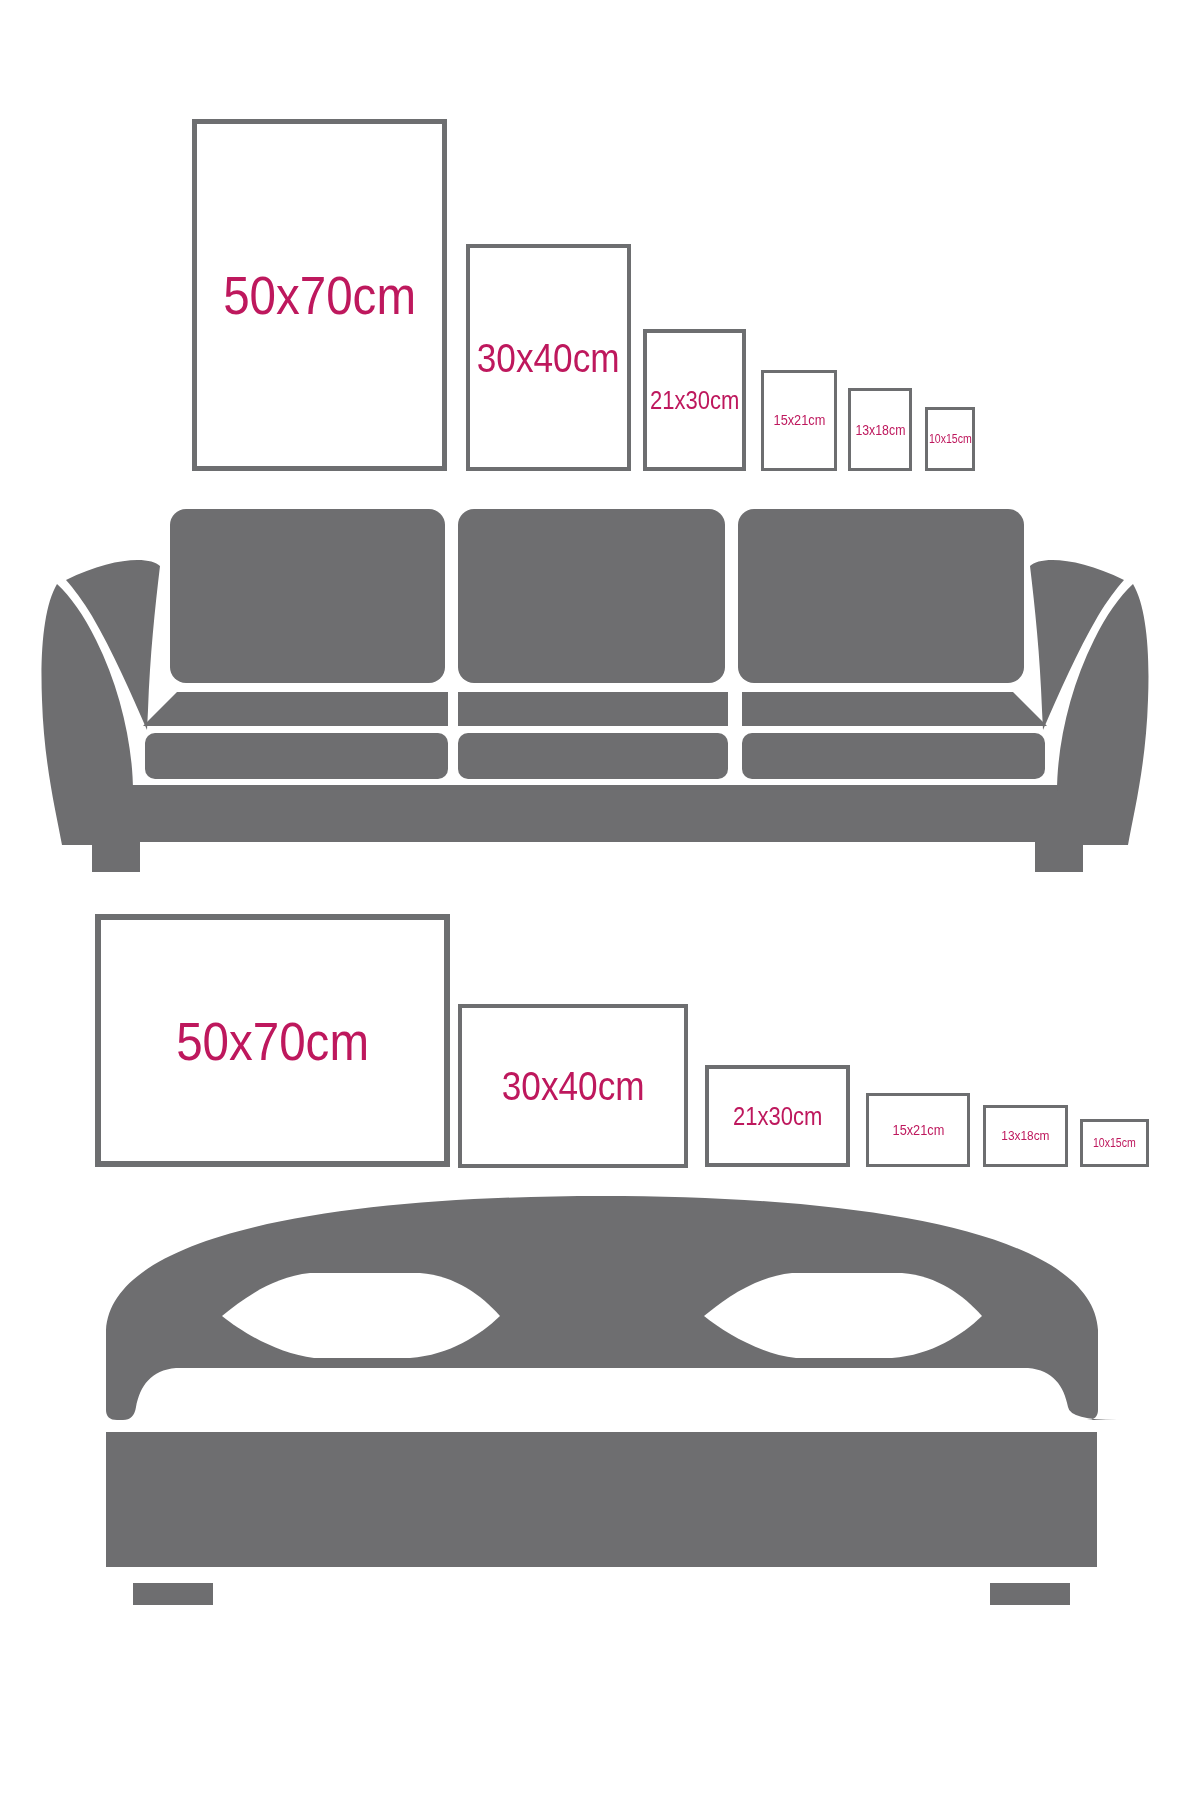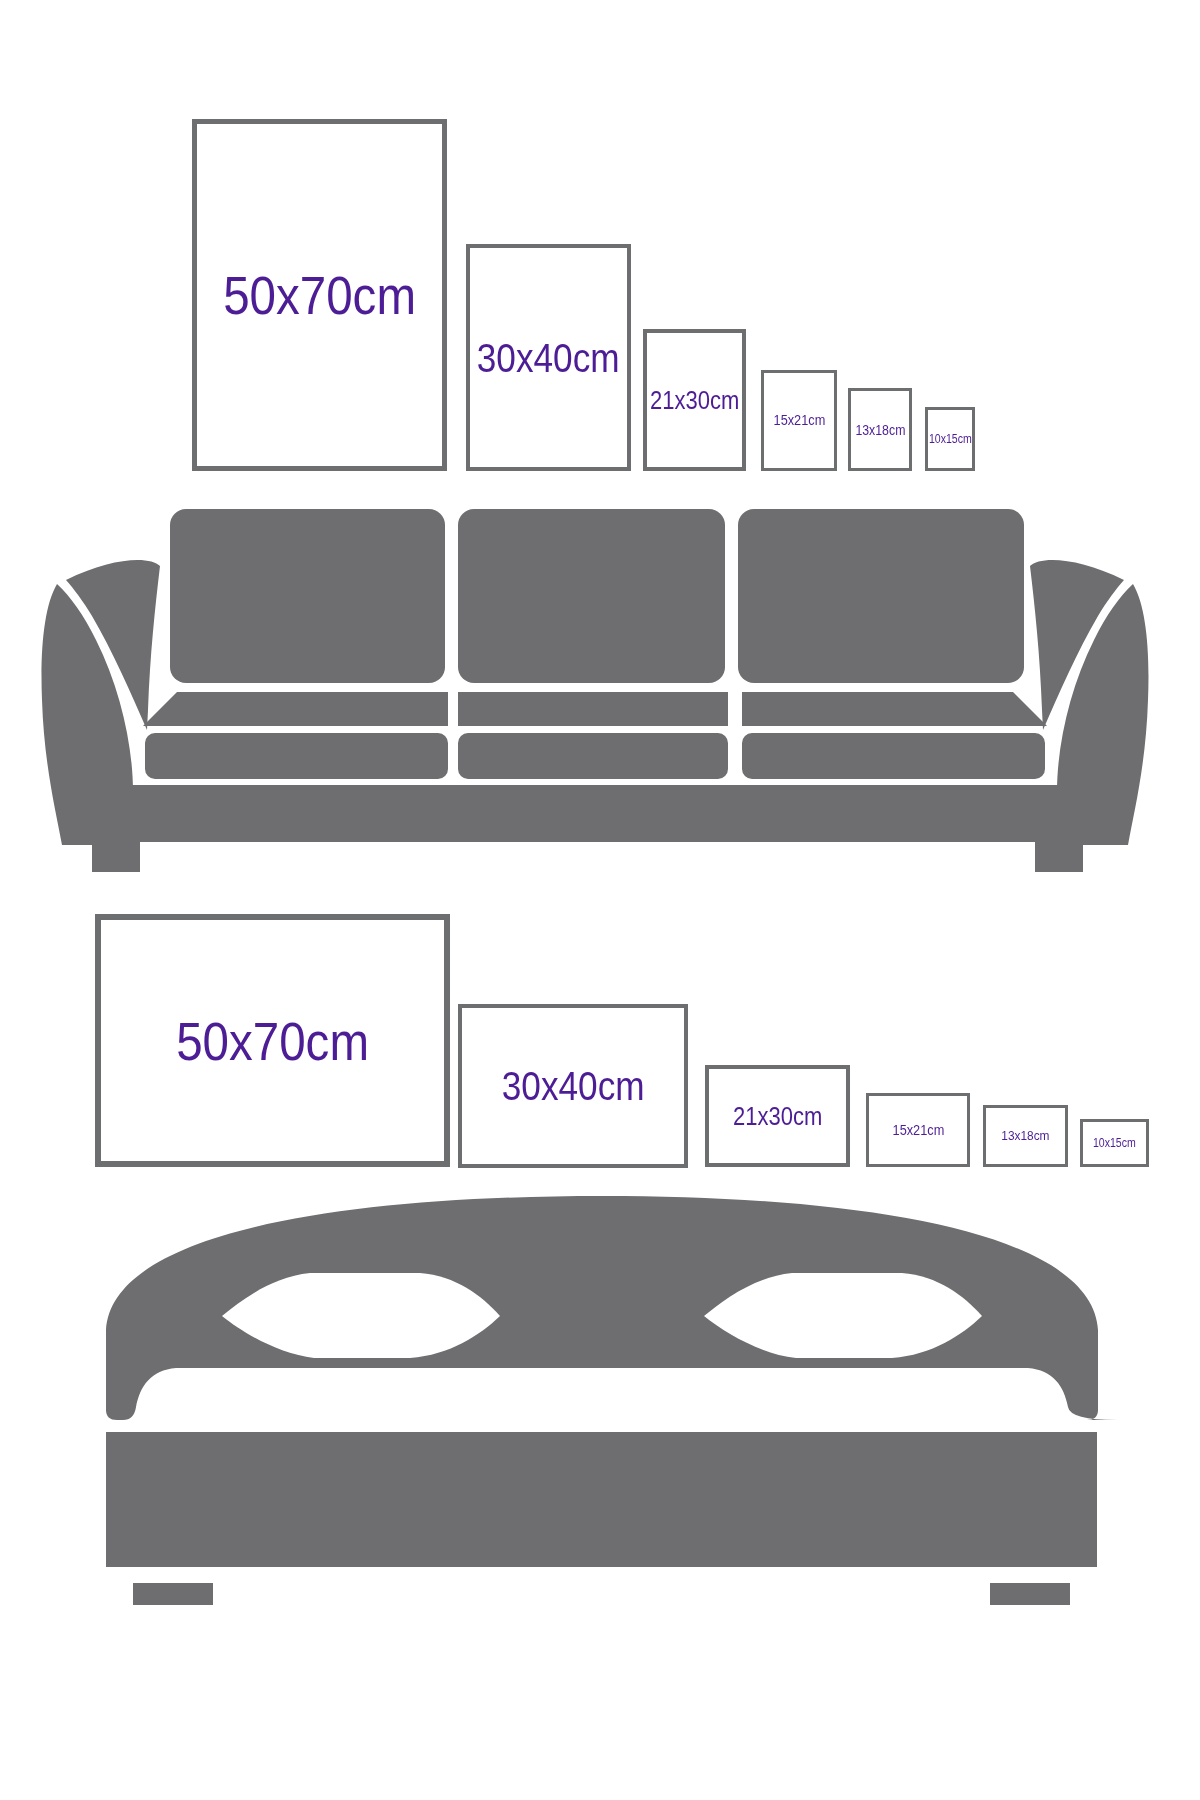--- a/index.html
+++ b/index.html
@@ -13,21 +13,21 @@
   #furniture-layer{position:absolute;left:0;top:0;width:1200px;height:1800px;}
   .frame{
     position:absolute;
     box-sizing:border-box;
     background:#ffffff;
     border-style:solid;
     border-color:#6d6e70;
     display:flex;
     align-items:center;
     justify-content:center;
-    color:#4c1d95;
+    color:#be185d;
   }
   .frame .lbl{
     display:inline-block;
     transform:scaleX(0.88);
     white-space:nowrap;
     line-height:1;
   }
 </style>
 </head>
 <body>

